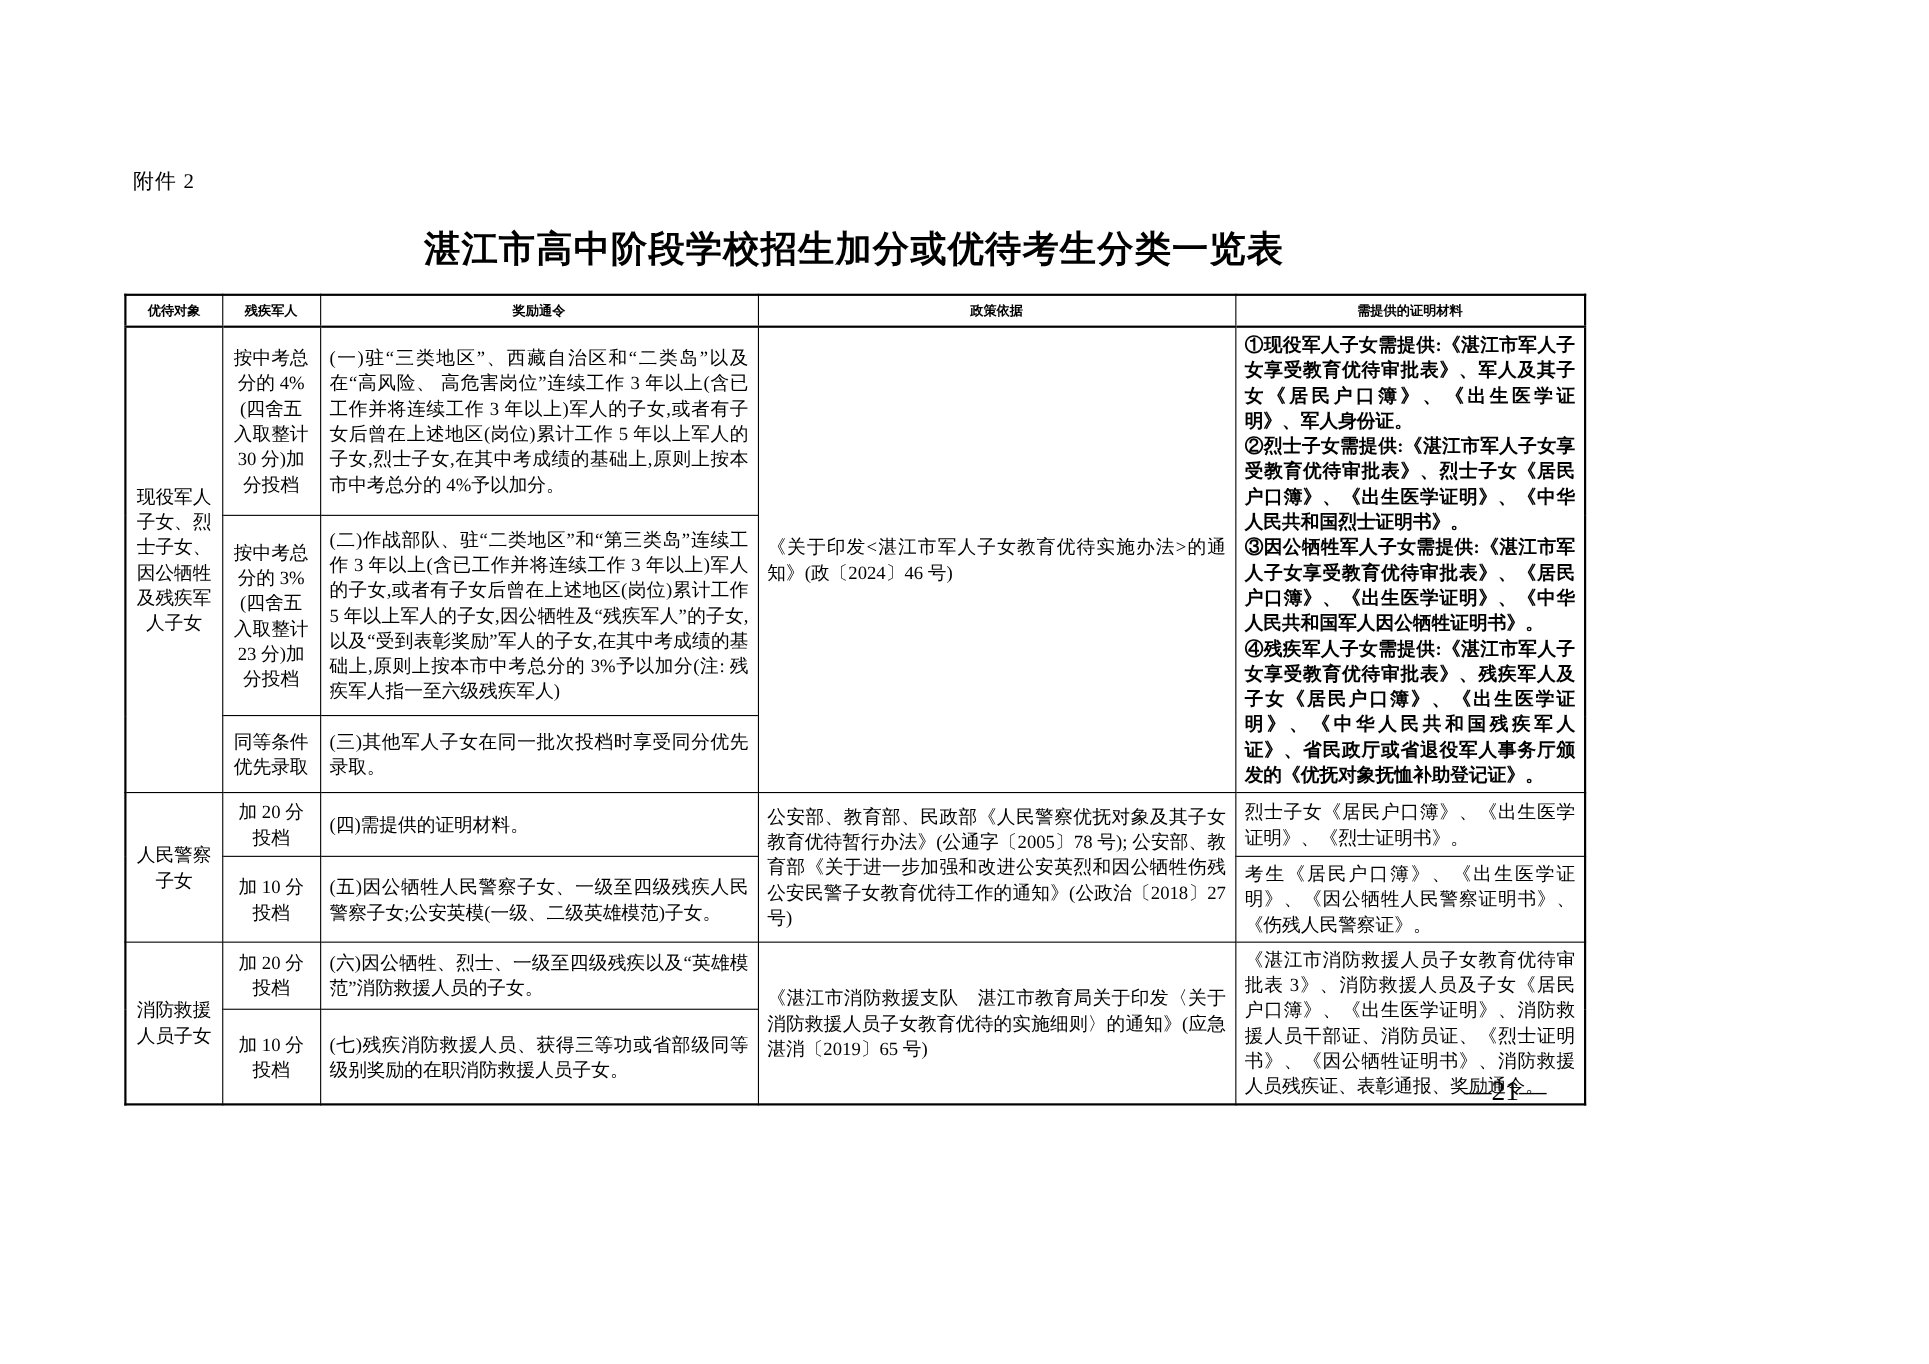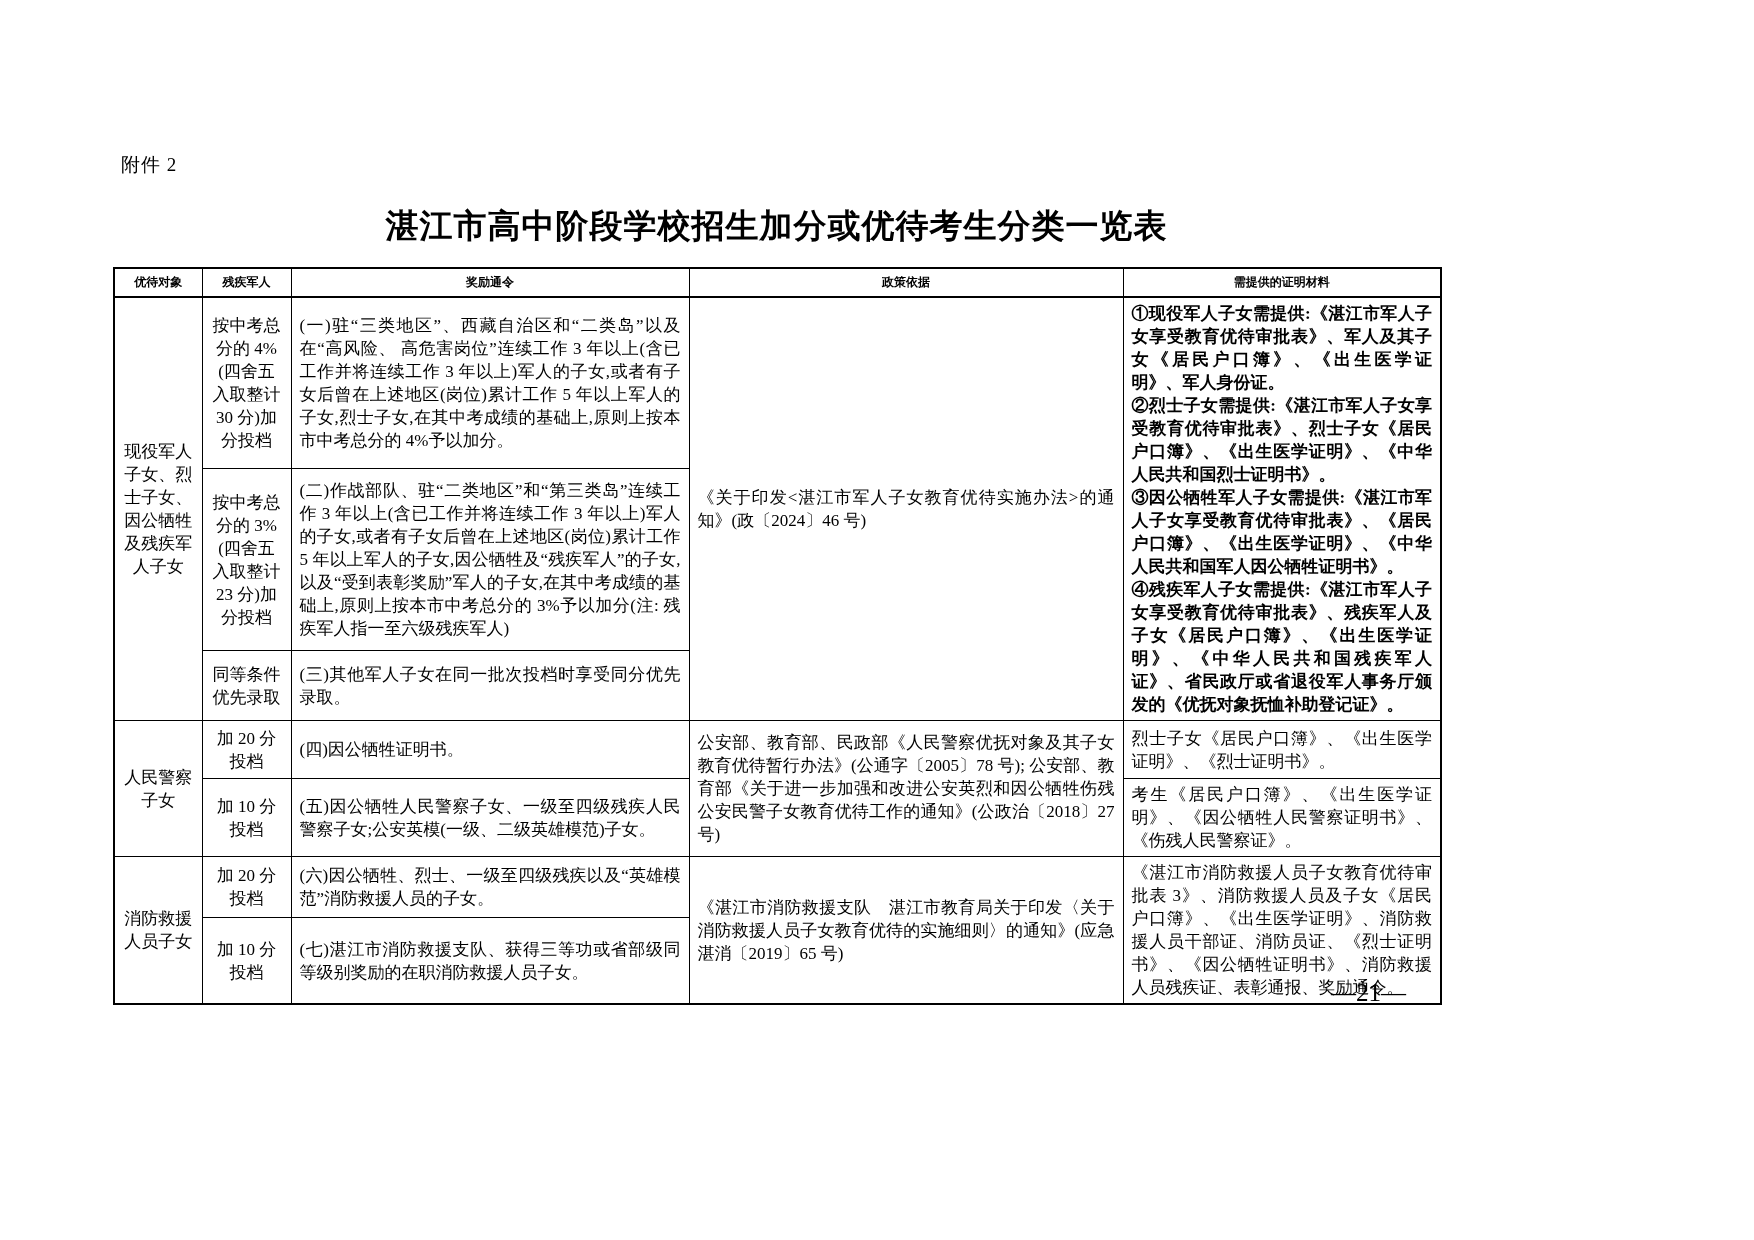--- a/index.html
+++ b/index.html
@@ -89,37 +89,37 @@
     <td class="cy">(二)作战部队、驻“二类地区”和“第三类岛”连续工作 3 年以上(含已工作并将连续工作 3 年以上)军人的子女,或者有子女后曾在上述地区(岗位)累计工作 5 年以上军人的子女,因公牺牲及“残疾军人”的子女,以及“受到表彰奖励”军人的子女,在其中考成绩的基础上,原则上按本市中考总分的 3%予以加分(注: 残疾军人指一至六级残疾军人)</td>
   </tr>
   <tr class="h65">
     <td class="ci">同等条件优先录取</td>
     <td class="cy">(三)其他军人子女在同一批次投档时享受同分优先录取。</td>
   </tr>
 
   <tr class="h58">
     <td class="ct" rowspan="2">人民警察子女</td>
     <td class="ci">加 20 分投档</td>
-    <td class="cy">(四)因公牺牲证明书。</td>
+    <td class="cy">(四)需提供的证明材料。</td>
     <td class="cp" rowspan="2">公安部、教育部、民政部《人民警察优抚对象及其子女教育优待暂行办法》(公通字〔2005〕78 号); 公安部、教育部《关于进一步加强和改进公安英烈和因公牺牲伤残公安民警子女教育优待工作的通知》(公政治〔2018〕27 号)</td>
     <td class="cm">烈士子女《居民户口簿》、《出生医学证明》、《烈士证明书》。</td>
   </tr>
   <tr class="h70">
     <td class="ci">加 10 分投档</td>
     <td class="cy">(五)因公牺牲人民警察子女、一级至四级残疾人民警察子女;公安英模(一级、二级英雄模范)子女。</td>
     <td class="cm">考生《居民户口簿》、《出生医学证明》、《因公牺牲人民警察证明书》、《伤残人民警察证》。</td>
   </tr>
 
   <tr class="h60">
     <td class="ct" rowspan="2">消防救援人员子女</td>
     <td class="ci">加 20 分投档</td>
     <td class="cy">(六)因公牺牲、烈士、一级至四级残疾以及“英雄模范”消防救援人员的子女。</td>
     <td class="cp" rowspan="2">《湛江市消防救援支队　湛江市教育局关于印发〈关于消防救援人员子女教育优待的实施细则〉的通知》(应急湛消〔2019〕65 号)</td>
     <td class="cm top" rowspan="2">《湛江市消防救援人员子女教育优待审批表 3》、消防救援人员及子女《居民户口簿》、《出生医学证明》、消防救援人员干部证、消防员证、《烈士证明书》、《因公牺牲证明书》、消防救援人员残疾证、表彰通报、奖励通令。</td>
   </tr>
   <tr class="h84">
     <td class="ci">加 10 分投档</td>
-    <td class="cy">(七)湛江市消防救援支队、获得三等功或省部级同等级别奖励的在职消防救援人员子女。</td>
+    <td class="cy">(七)残疾消防救援人员、获得三等功或省部级同等级别奖励的在职消防救援人员子女。</td>
   </tr>
 </tbody>
   </table>
 
 <div class="page-number">—21—</div>
 
 </body></html>

